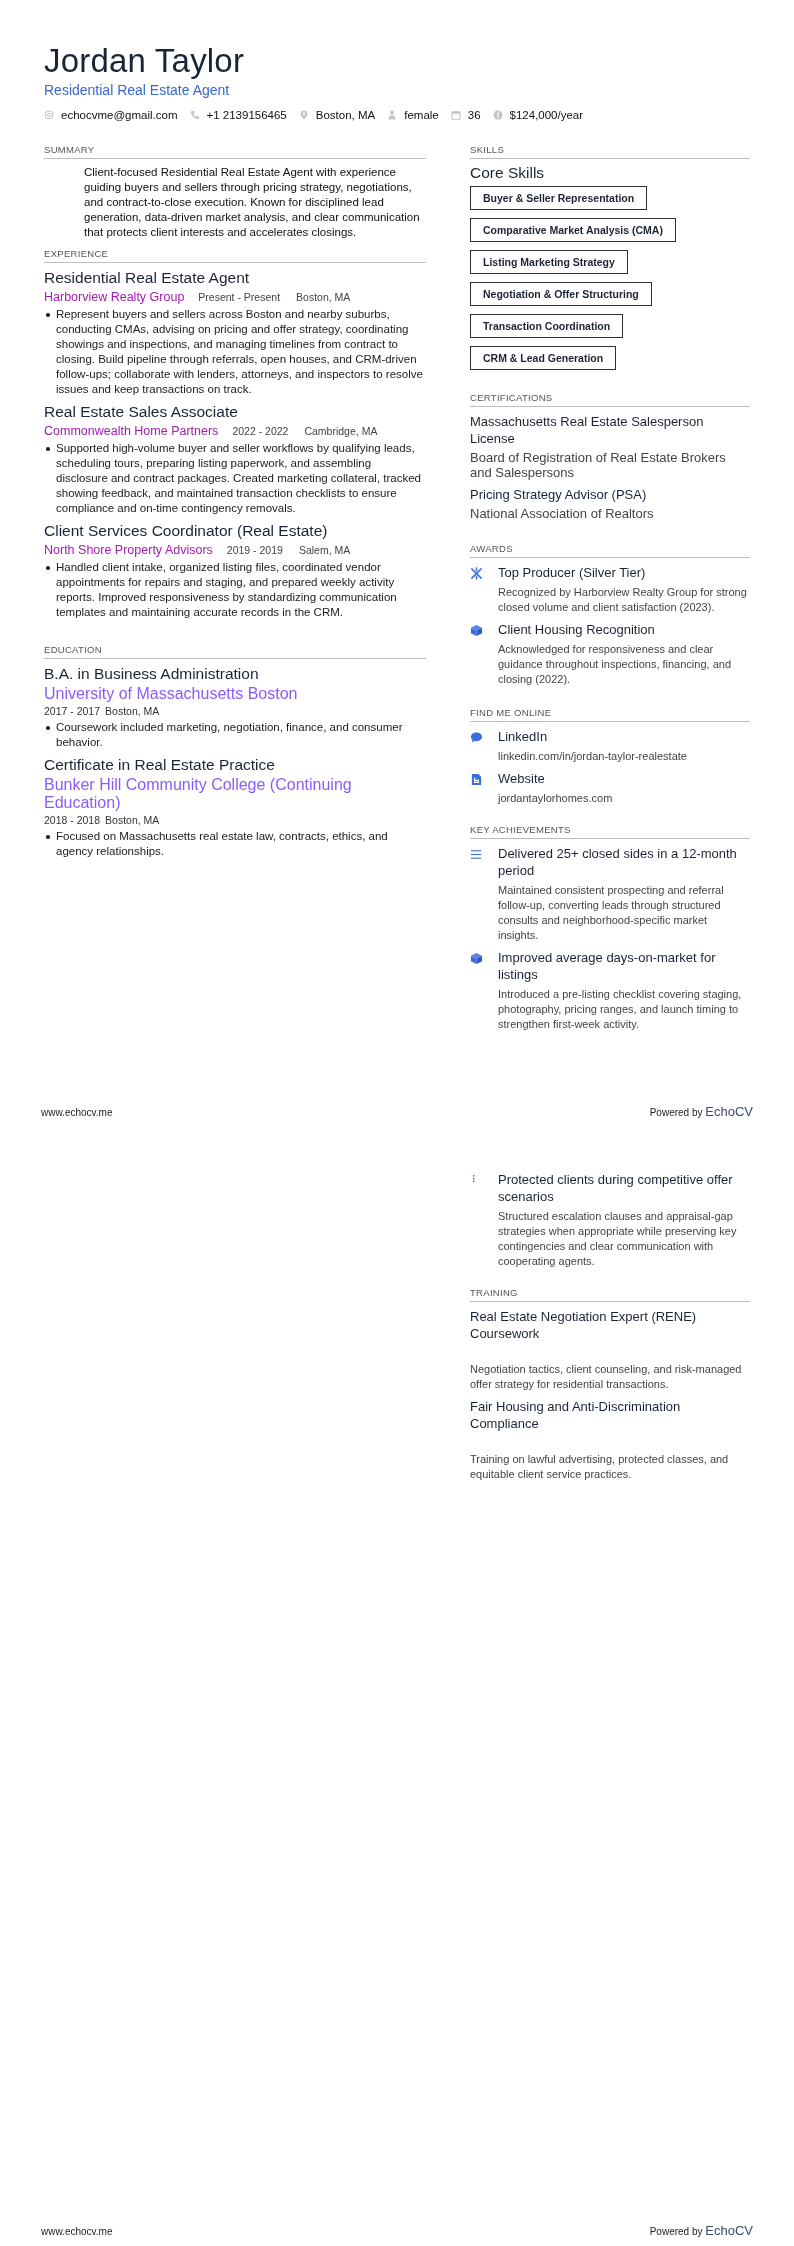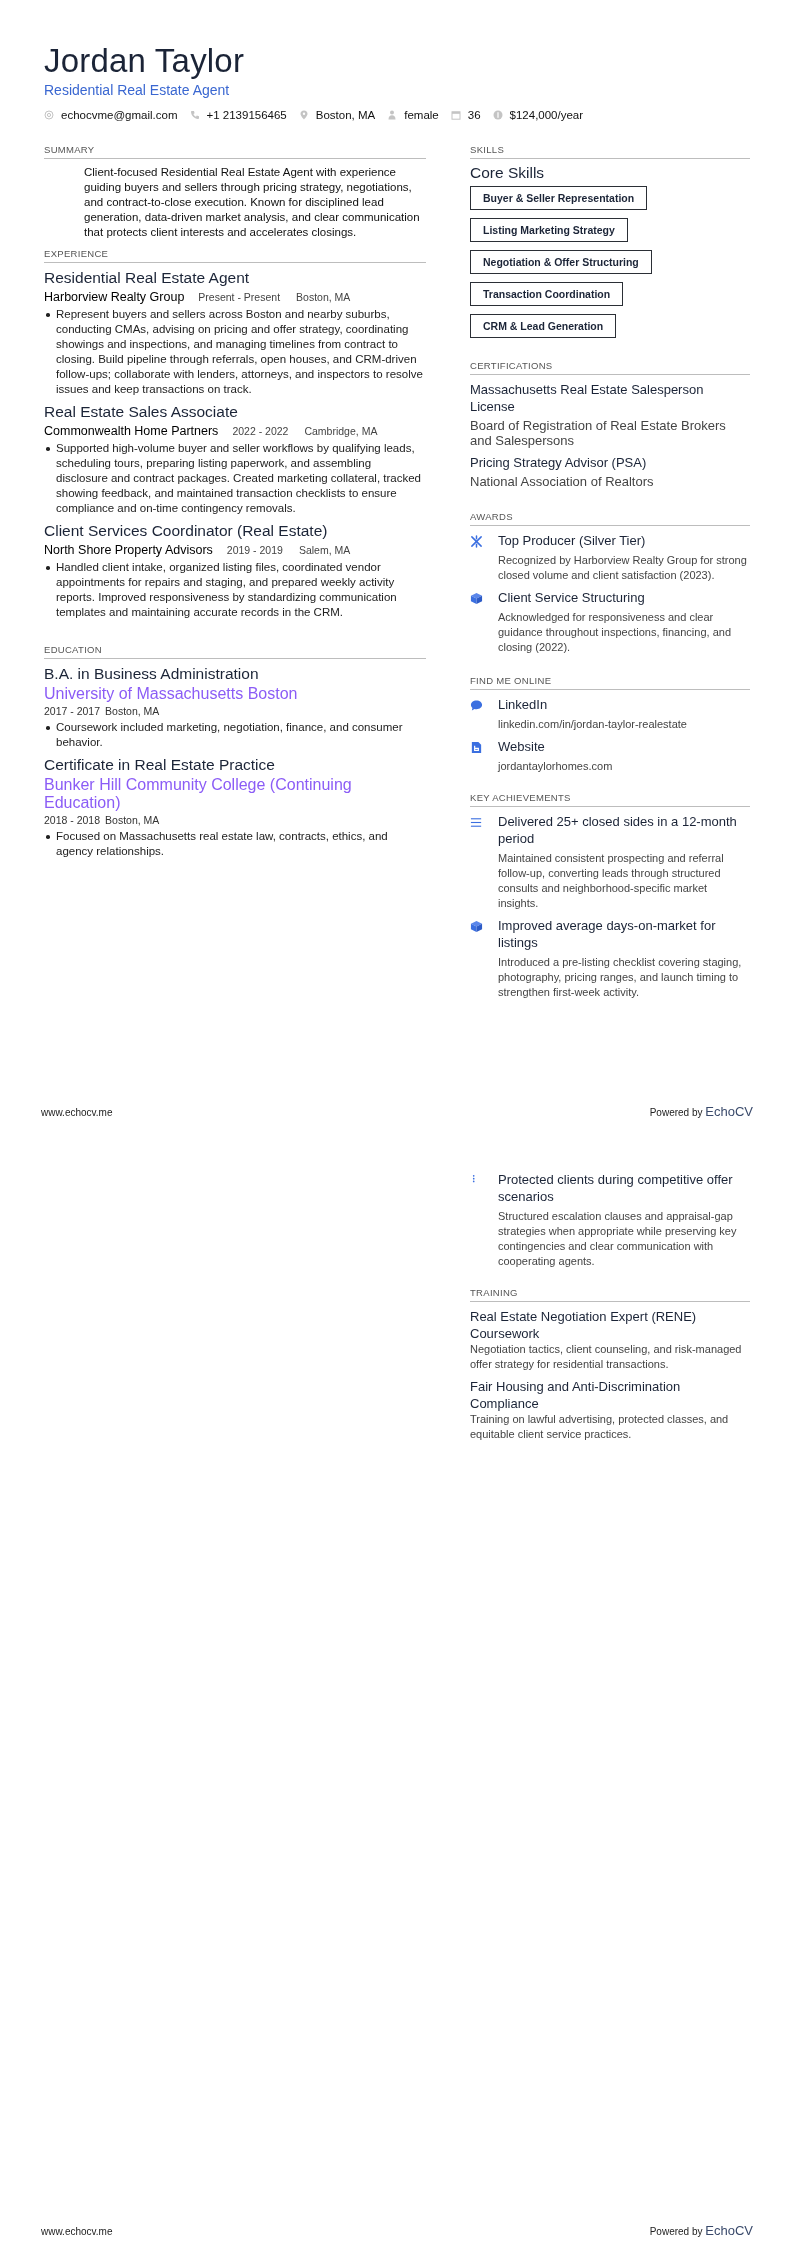--- a/index.html
+++ b/index.html
@@ -45,21 +45,21 @@
   .sec-title {
     font-size: 9.5px; color: #555; letter-spacing: 0.3px;
     padding-bottom: 3px; border-bottom: 1.5px solid #bdbdbd;
     text-transform: uppercase;
   }
   .summary-text {
     font-size: 11.5px; line-height: 15px; color: #111; margin-top: 6px; margin-left: 40px;
   }
   .job-title { font-size: 15.5px; color: #1b2437; margin-top: 6px; }
   .job-meta { display: flex; align-items: baseline; margin-top: 3px; font-size: 12px; color: #333; }
-  .job-meta .company { font-size: 12.5px; color: #000000; margin-right: 14px; }
+  .job-meta .company { font-size: 12.5px; color: #a21caf; margin-right: 14px; }
   .job-meta .dates { font-size: 10.5px; color: #444; margin-right: 16px; }
   .job-meta .loc { font-size: 10.5px; color: #444; }
   ul.bullets { list-style: none; margin-top: 3px; }
   ul.bullets li {
     position: relative; padding-left: 12px;
     font-size: 11.5px; line-height: 15px; color: #222;
   }
   ul.bullets li::before {
     content: ""; position: absolute; left: 2px; top: 6px;
     width: 3.5px; height: 3.5px; border-radius: 50%; background: #222;
@@ -82,21 +82,21 @@
   .cert-issuer { font-size: 13px; color: #444; line-height: 15px; margin-top: 3px; }
 
   .icon-item { display: flex; margin-top: 6px; }
   .icon-item .iicon { width: 28px; flex: none; padding-top: 2px; }
   .icon-item .iicon svg { width: 13px; height: 13px; }
   .icon-item .ibody { flex: 1; }
   .ititle { font-size: 13px; color: #1b2437; line-height: 17px; }
   .idesc { font-size: 11px; color: #444; line-height: 15px; margin-top: 4px; }
 
   .train-title { font-size: 13px; color: #1b2437; line-height: 17px; margin-top: 6px; }
-  .train-desc { font-size: 11px; color: #444; line-height: 15px; margin-top: 0; }
+  .train-desc { font-size: 11px; color: #444; line-height: 15px; margin-top: 20px; }
 
   .footer {
     position: absolute; left: 41px; width: 712px;
     display: flex; justify-content: space-between; align-items: baseline;
     font-size: 10px; color: #222;
   }
   .footer .brand { font-size: 13px; color: #3a4a6b; }
 </style>
 </head>
 <body>
@@ -236,20 +236,21 @@
       </div>
     </section>
   </div>
 
   <div class="col-right" style="top:144px;">
 
     <section>
       <div class="sec-title">SKILLS</div>
       <div class="skills-group">Core Skills</div>
       <div class="skill-row"><span class="skill-badge">Buyer &amp; Seller Representation</span></div>
+      <div class="skill-row"><span class="skill-badge">Comparative Market Analysis (CMA)</span></div>
       <div class="skill-row"><span class="skill-badge">Listing Marketing Strategy</span></div>
       <div class="skill-row"><span class="skill-badge">Negotiation &amp; Offer Structuring</span></div>
       <div class="skill-row"><span class="skill-badge">Transaction Coordination</span></div>
       <div class="skill-row"><span class="skill-badge">CRM &amp; Lead Generation</span></div>
     </section>
 
     <section style="margin-top:14px;">
       <div class="sec-title">CERTIFICATIONS</div>
       <div class="cert-name">Massachusetts Real Estate Salesperson License</div>
       <div class="cert-issuer">Board of Registration of Real Estate Brokers and Salespersons</div>
@@ -277,21 +278,21 @@
       </div>
       <div class="icon-item">
         <div class="iicon">
           <svg viewBox="0 0 14 14">
               <path d="M7 1 L13 4 L7 7 L1 4 Z" fill="#5a86ea"></path>
               <path d="M1 4 L7 7 L7 13 L1 10 Z" fill="#3b6fe0"></path>
               <path d="M13 4 L7 7 L7 13 L13 10 Z" fill="#2d5bc7"></path>
             </svg>
         </div>
         <div class="ibody">
-          <div class="ititle">Client Service Structuring</div>
+          <div class="ititle">Client Housing Recognition</div>
           <div class="idesc">Acknowledged for responsiveness and clear guidance throughout inspections, financing, and closing (2022).</div>
         </div>
       </div>
     </section>
 
     <section style="margin-top:20px;">
       <div class="sec-title">FIND ME ONLINE</div>
       <div class="icon-item">
         <div class="iicon">
           <svg viewBox="0 0 14 14">

